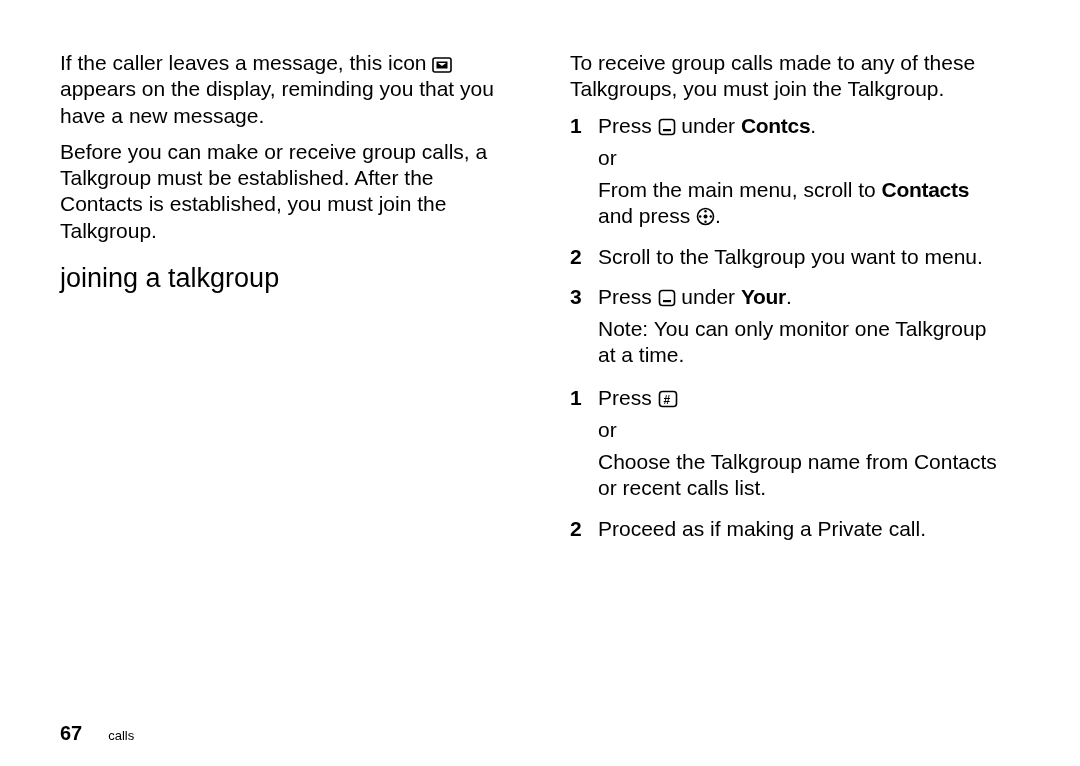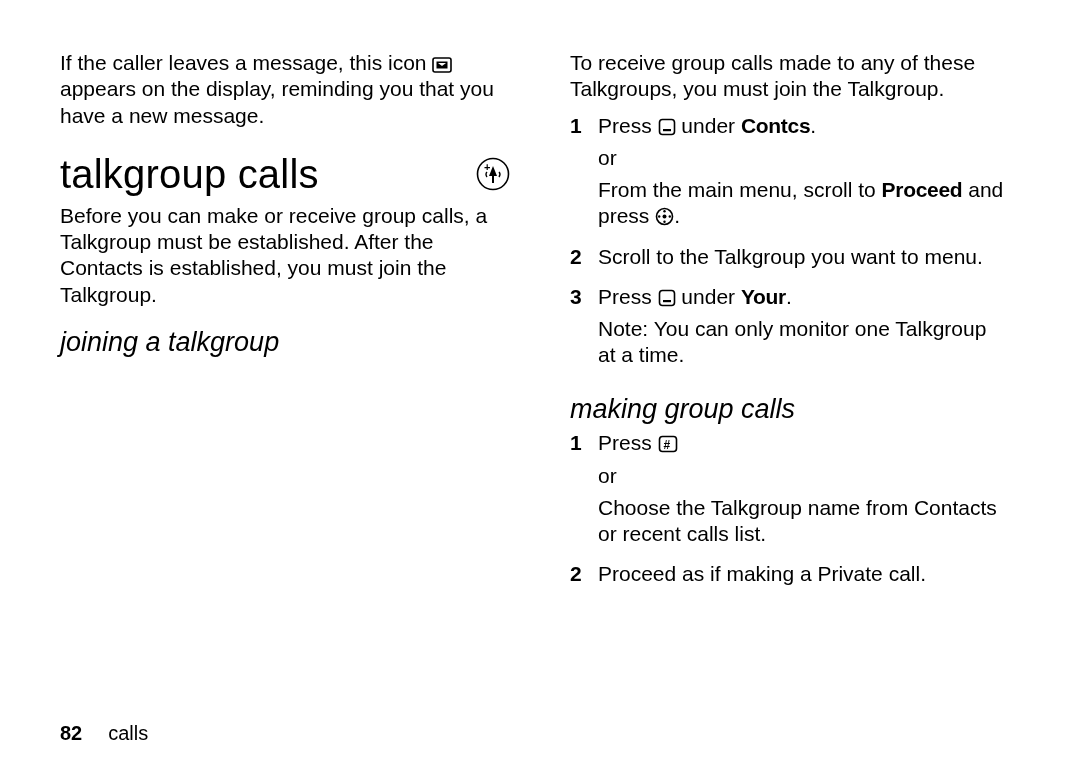--- a/index.html
+++ b/index.html
@@ -37,21 +37,20 @@
     margin: 20px 0 4px 0;
     letter-spacing: 0.2px;
     display: flex;
     align-items: baseline;
     justify-content: space-between;
   }
   h2.sub-title {
     font-weight: 400;
     font-size: 27px;
     margin: 18px 0 4px 0;
-    font-style: italic;
   }
   .ol { margin: 0 0 10px 0; }
   .li {
     display: flex;
     margin-bottom: 8px;
   }
   .li .num {
     font-weight: 700;
     width: 28px;
     flex-shrink: 0;
@@ -60,21 +59,21 @@
   .li .body p { margin: 0 14px 6px 0; }
   b, .bold { font-weight: 400; }
   .cond { font-family: "Arial Narrow", Arial, sans-serif; font-stretch: condensed; font-weight: 700; letter-spacing: -0.3px; }
   .footer {
     display: flex;
     align-items: baseline;
     gap: 26px;
     padding-top: 10px;
   }
   .footer .pg { font-weight: 700; font-size: 20px; }
-  .footer .chap { font-size: 20px; }
+  .footer .chap { font-size: 13px; }
   
   .icon {
     display: inline-flex;
     vertical-align: -3px;
   }
   .icon svg { display: block; }
 </style>
 </head>
 <body>
 
@@ -88,33 +87,20 @@
         <span class="icon">
           <svg width="20" height="16" viewBox="0 0 20 16">
             <rect x="1" y="1" width="18" height="14" rx="2" ry="2" fill="none" stroke="#000" stroke-width="1.6"></rect>
             <rect x="4.5" y="4.5" width="11" height="7" fill="#000"></rect>
             <polygon points="6,6 14,6 10,9" fill="#fff"></polygon>
           </svg>
         </span>
         <span> appears on the display, reminding you that you have a new message.</span>
       </p>
 
-      <h1 class="section-title">
-        <span>talkgroup calls</span>
-        <span class="icon" style="align-self:center;">
-          <svg width="34" height="34" viewBox="0 0 34 34">
-            <circle cx="17" cy="17" r="15.5" fill="none" stroke="#000" stroke-width="1.6"></circle>
-            <text x="8" y="14" font-size="11" font-weight="700" fill="#000">+</text>
-            <path d="M17 9 L13 19 L21 19 Z" fill="#000"></path>
-            <rect x="16" y="18" width="2" height="8" fill="#000"></rect>
-            <path d="M11 15 q-2 2 0 5" fill="none" stroke="#000" stroke-width="1.4"></path>
-            <path d="M23 15 q2 2 0 5" fill="none" stroke="#000" stroke-width="1.4"></path>
-          </svg>
-        </span>
-      </h1>
 
       <p>Before you can make or receive group calls, a Talkgroup must be established. After the Contacts is established, you must join the Talkgroup.</p>
 
       <h2 class="sub-title">joining a talkgroup</h2>
     </div>
 
     <div class="col">
 
       <p>To receive group calls made to any of these Talkgroups, you must join the Talkgroup.</p>
 
@@ -130,21 +116,21 @@
                   <rect x="1.5" y="1.5" width="15" height="15" rx="3" fill="none" stroke="#000" stroke-width="1.6"></rect>
                   <rect x="5" y="11" width="8" height="2.2" fill="#000"></rect>
                 </svg>
               </span>
               <span> under </span>
               <span class="cond">Contcs</span><span>.</span>
             </p>
             <p>or</p>
             <p>
               <span>From the main menu, scroll to </span>
-              <span class="cond">Proceed</span>
+              <span class="cond">Contacts</span>
               <span> and press </span>
               <span class="icon">
                 <svg width="19" height="19" viewBox="0 0 19 19">
                   <circle cx="9.5" cy="9.5" r="8" fill="none" stroke="#000" stroke-width="1.6"></circle>
                   <circle cx="9.5" cy="9.5" r="2" fill="#000"></circle>
                   <circle cx="9.5" cy="4.2" r="1.2" fill="#000"></circle>
                   <circle cx="9.5" cy="14.8" r="1.2" fill="#000"></circle>
                   <circle cx="4.2" cy="9.5" r="1.2" fill="#000"></circle>
                   <circle cx="14.8" cy="9.5" r="1.2" fill="#000"></circle>
                 </svg>
@@ -175,21 +161,20 @@
               <span class="cond">Your</span><span>.</span>
             </p>
             <p>
               <span class="bold">Note:</span><span> You can only monitor one Talkgroup at a time.</span>
             </p>
           </div>
         </div>
 
       </div>
 
-      <h2 class="sub-title">making group calls</h2>
 
       <div class="ol">
 
         <div class="li">
           <div class="num">1</div>
           <div class="body">
             <p>
               <span>Press </span>
               <span class="icon">
                 <svg width="20" height="18" viewBox="0 0 20 18">
@@ -209,16 +194,16 @@
             <p>Proceed as if making a Private call.</p>
           </div>
         </div>
 
       </div>
     </div>
 
   </div>
 
   <div class="footer">
-    <span class="pg">82</span>
+    <span class="pg">67</span>
     <span class="chap">calls</span>
   </div>
 </div>
 
 </body></html>

